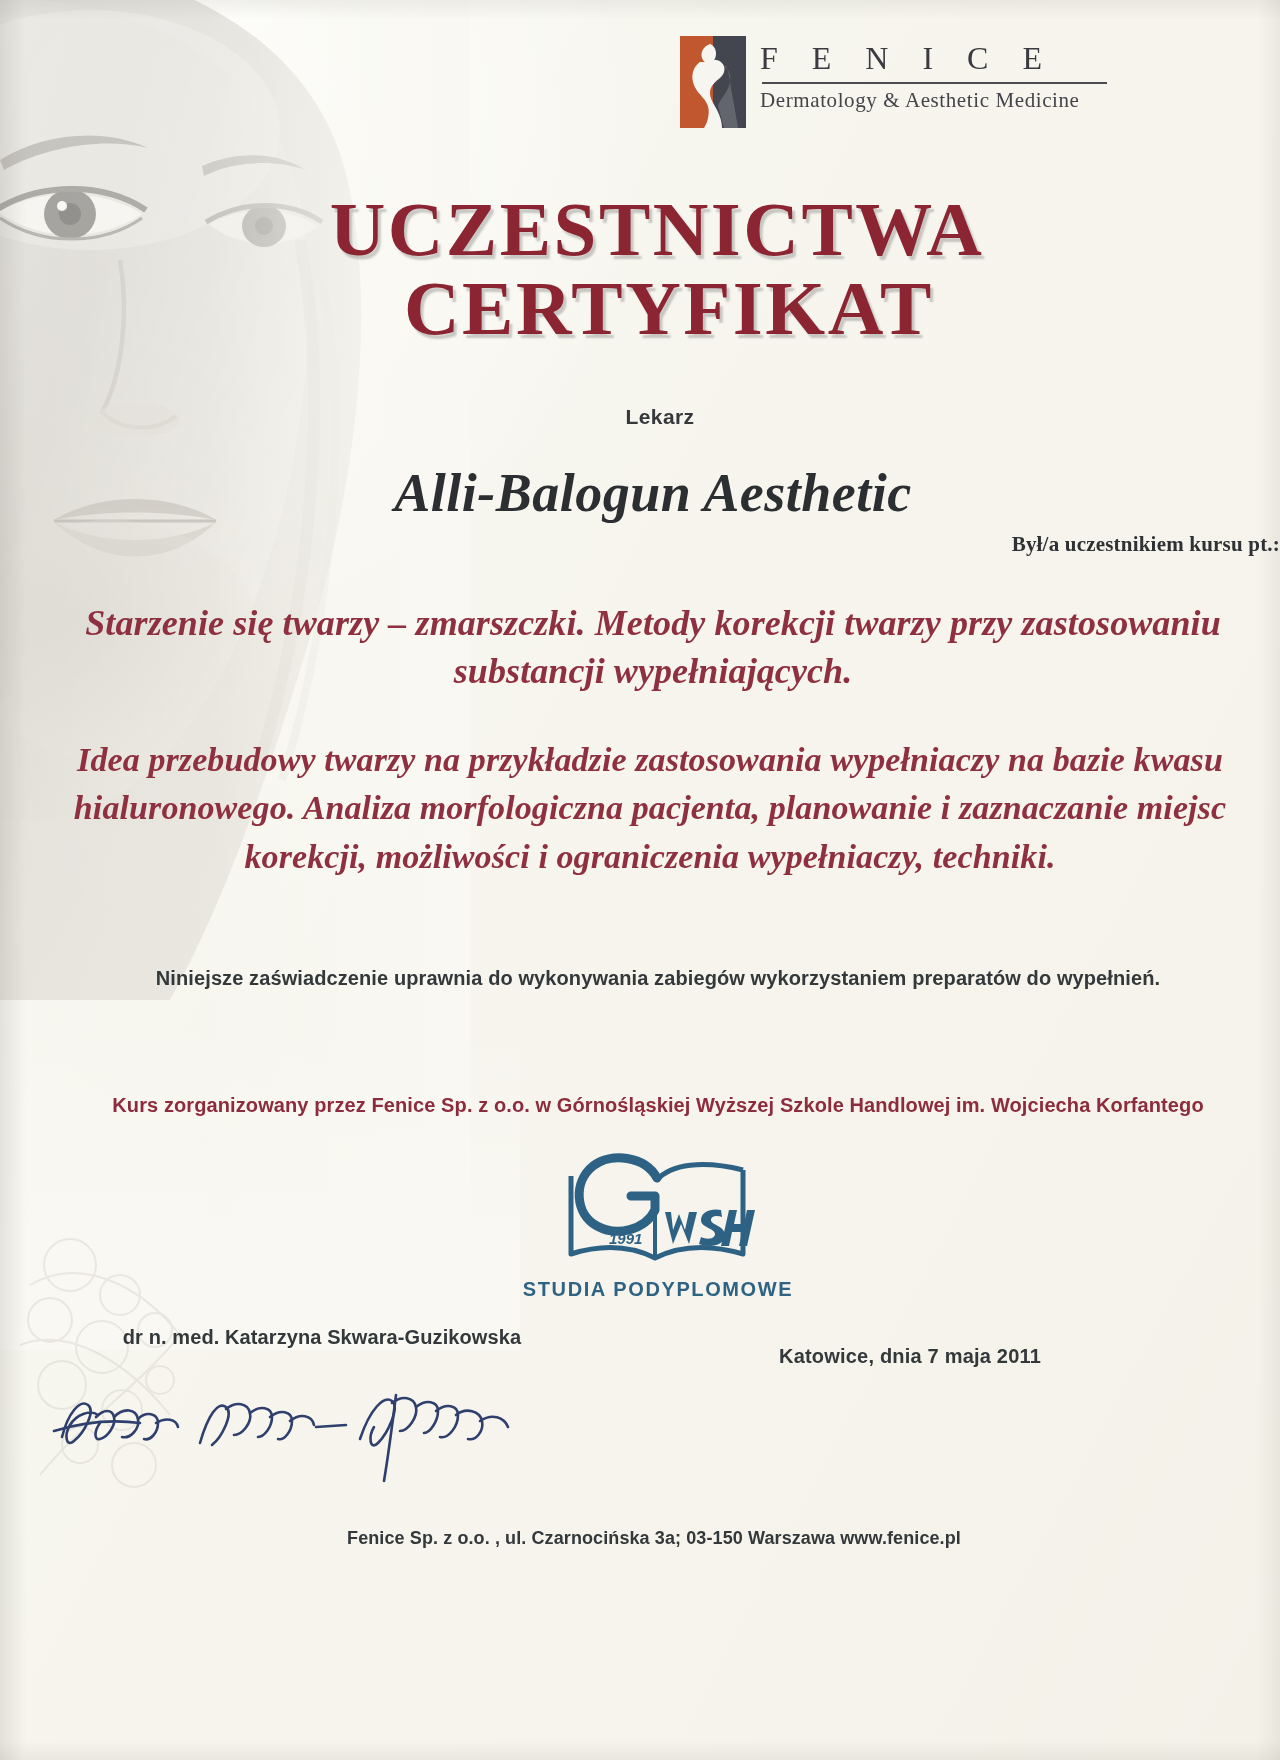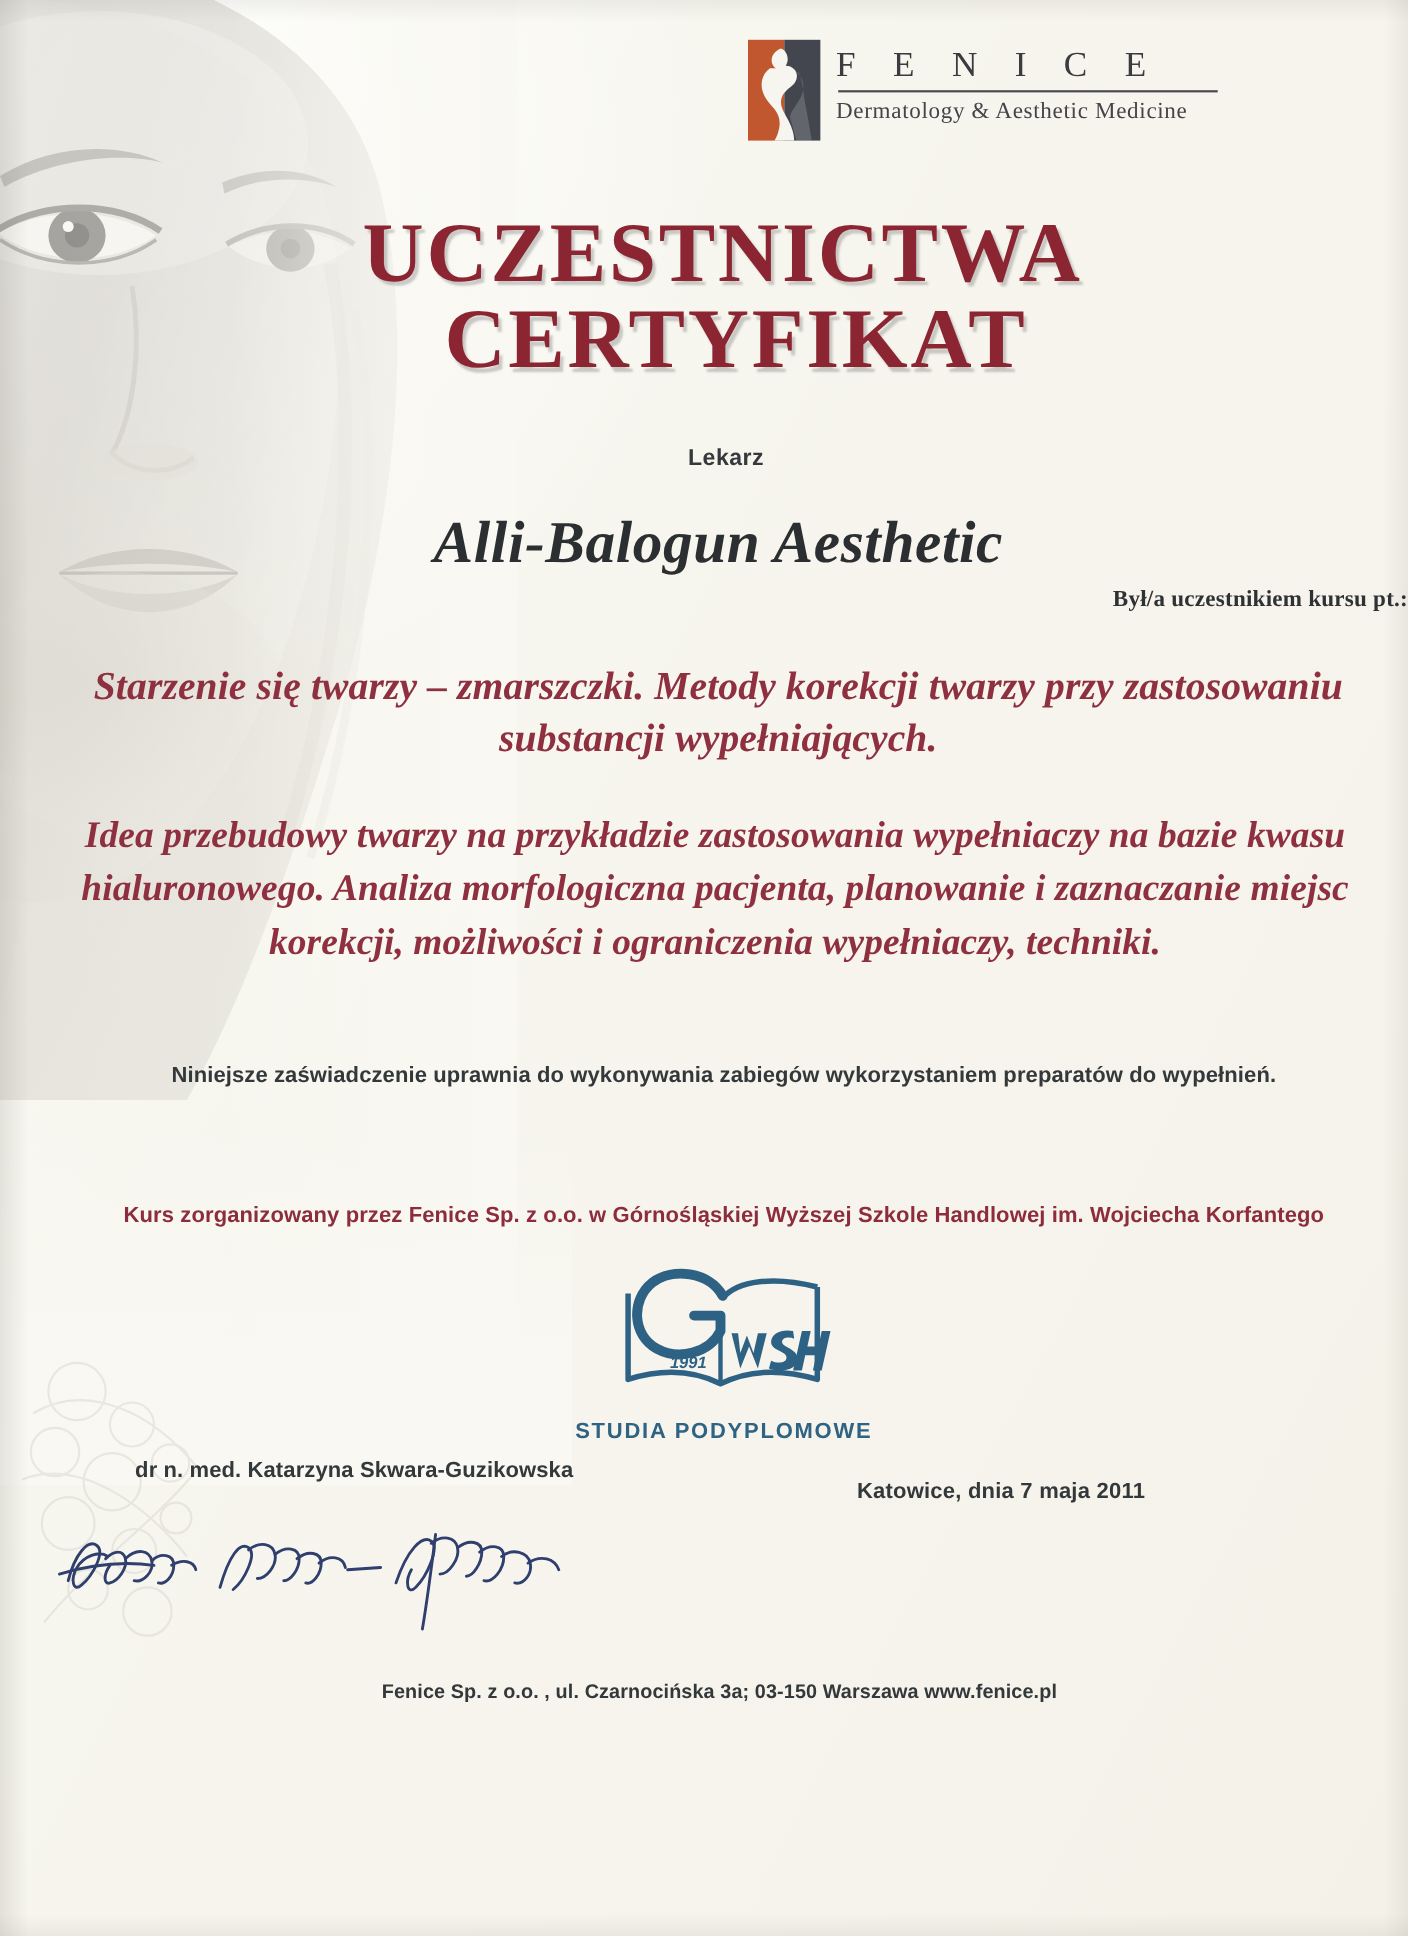--- a/index.html
+++ b/index.html
@@ -219,21 +219,21 @@
   #wsh-block {
     position: absolute;
     left: 0; right: 0;
     top: 1140px;
     text-align: center;
     padding-left: 36px;
   }
   #wsh-logo { width: 210px; height: 128px; display: inline-block; }
   #wsh-logo svg { display: block; width: 100%; height: 100%; }
   #wsh-caption {
-    margin-top: 17px;
+    margin-top: 6px;
     font-size: 20px;
     font-weight: bold;
     letter-spacing: 1.6px;
     color: #2f6384;
   }
 
   
   #trainer-block {
     position: absolute;
     left: 62px;

